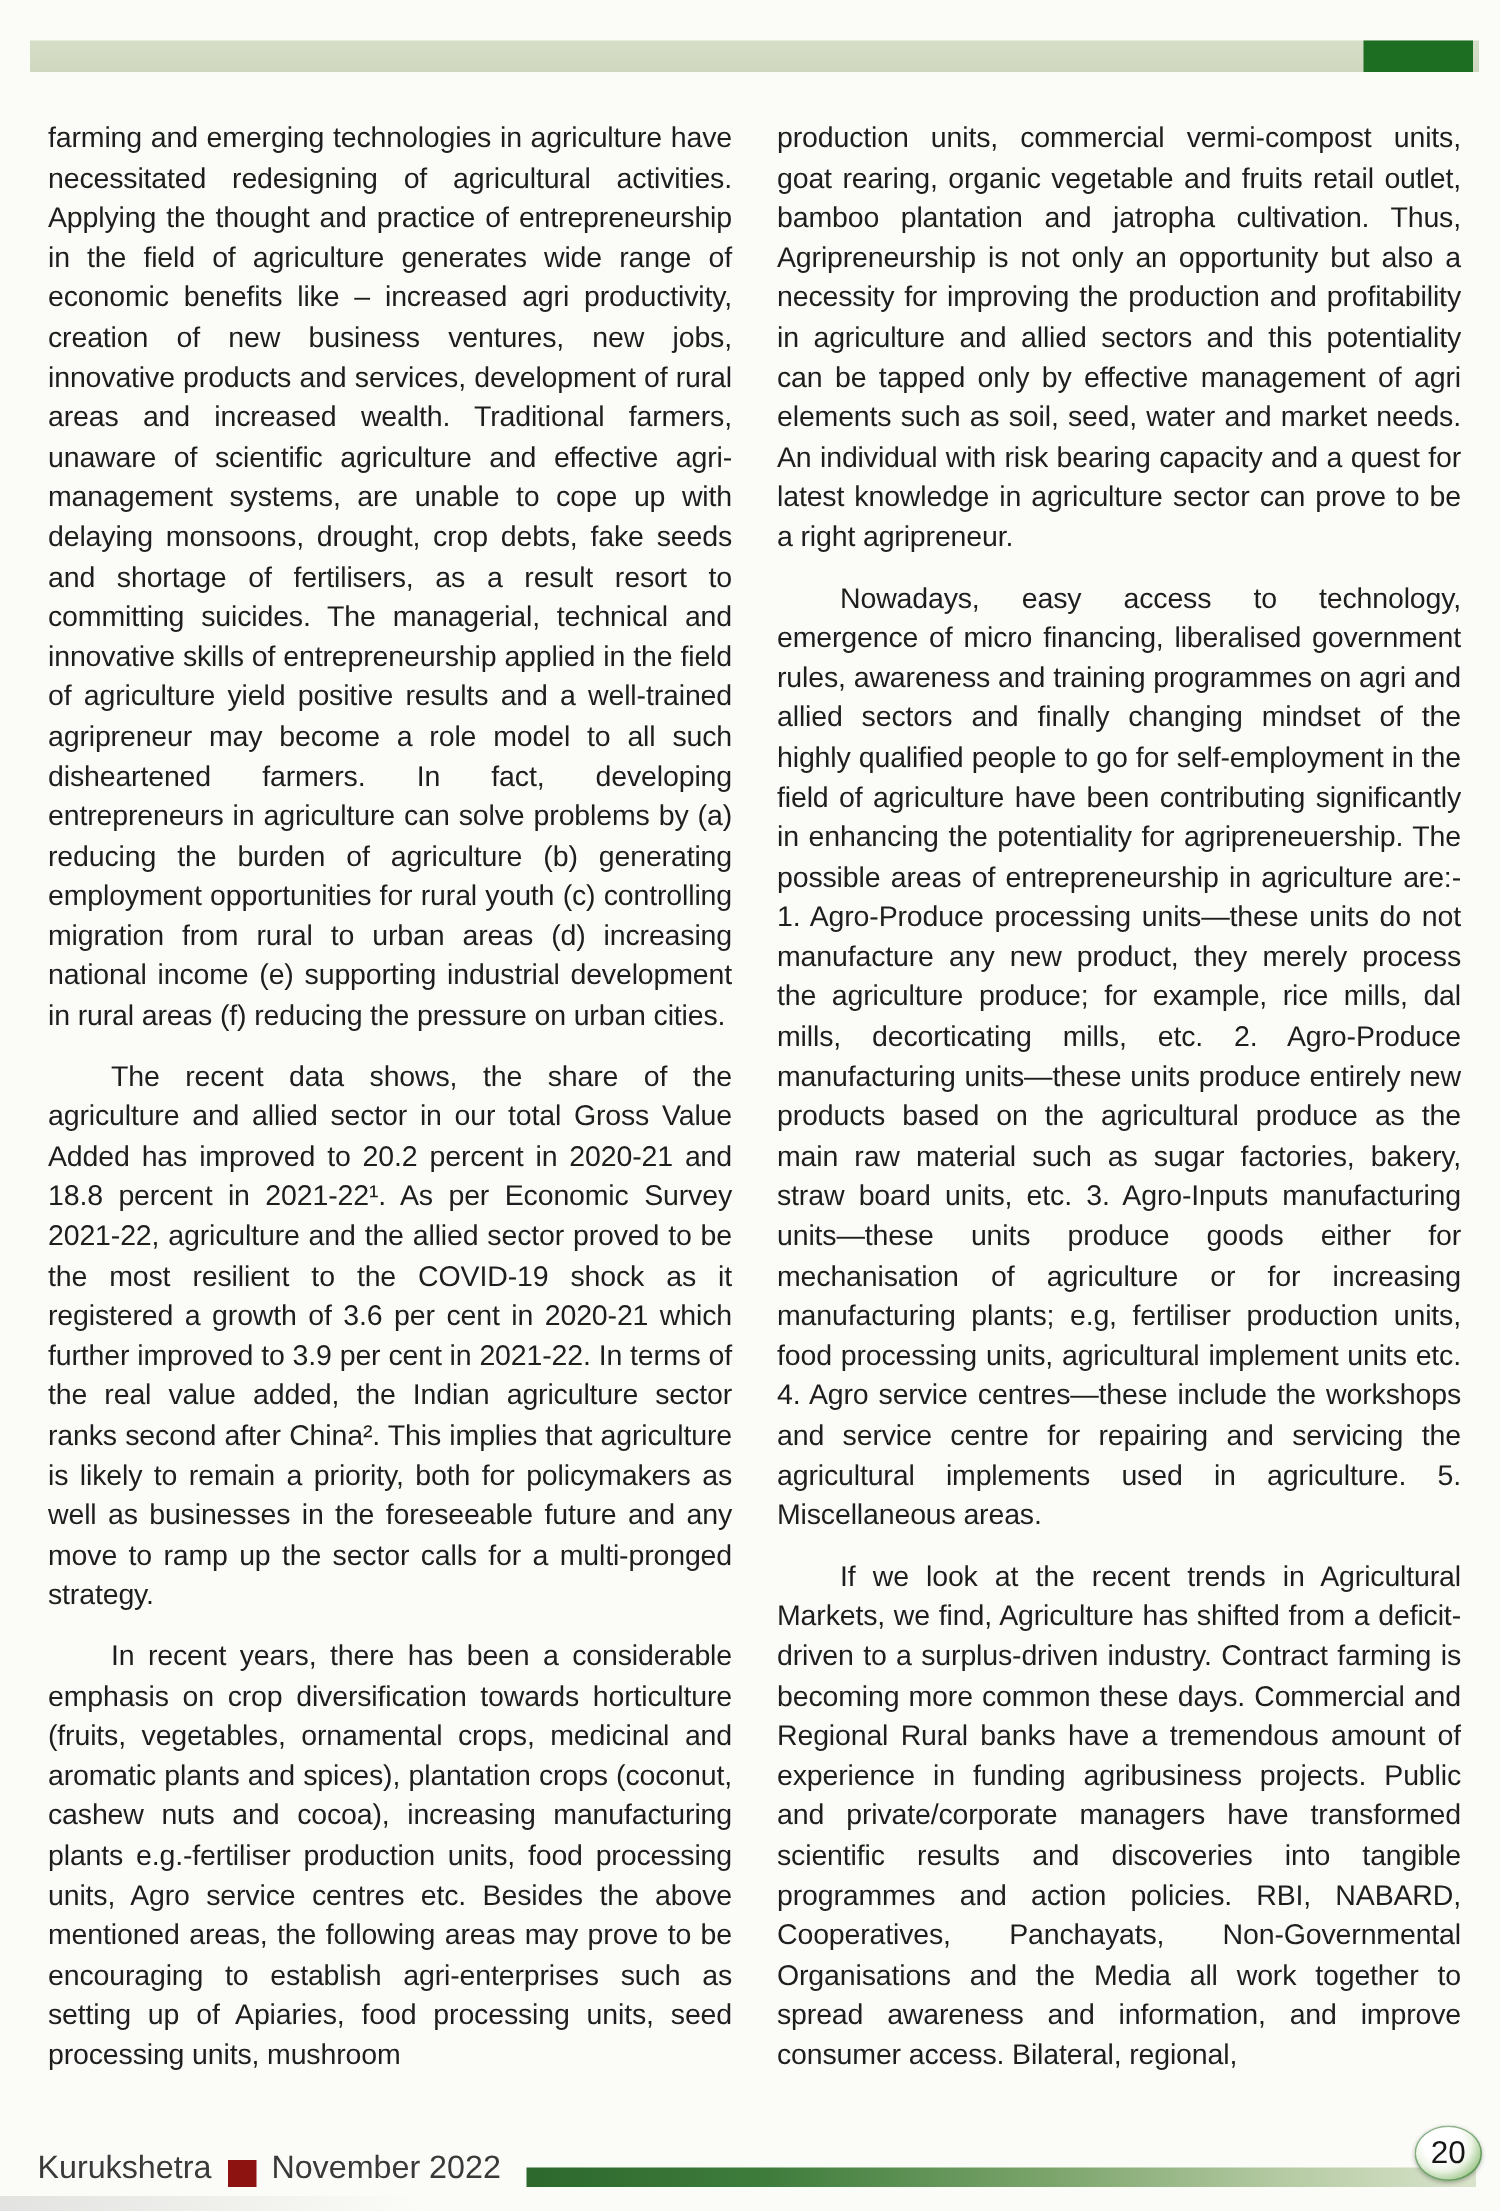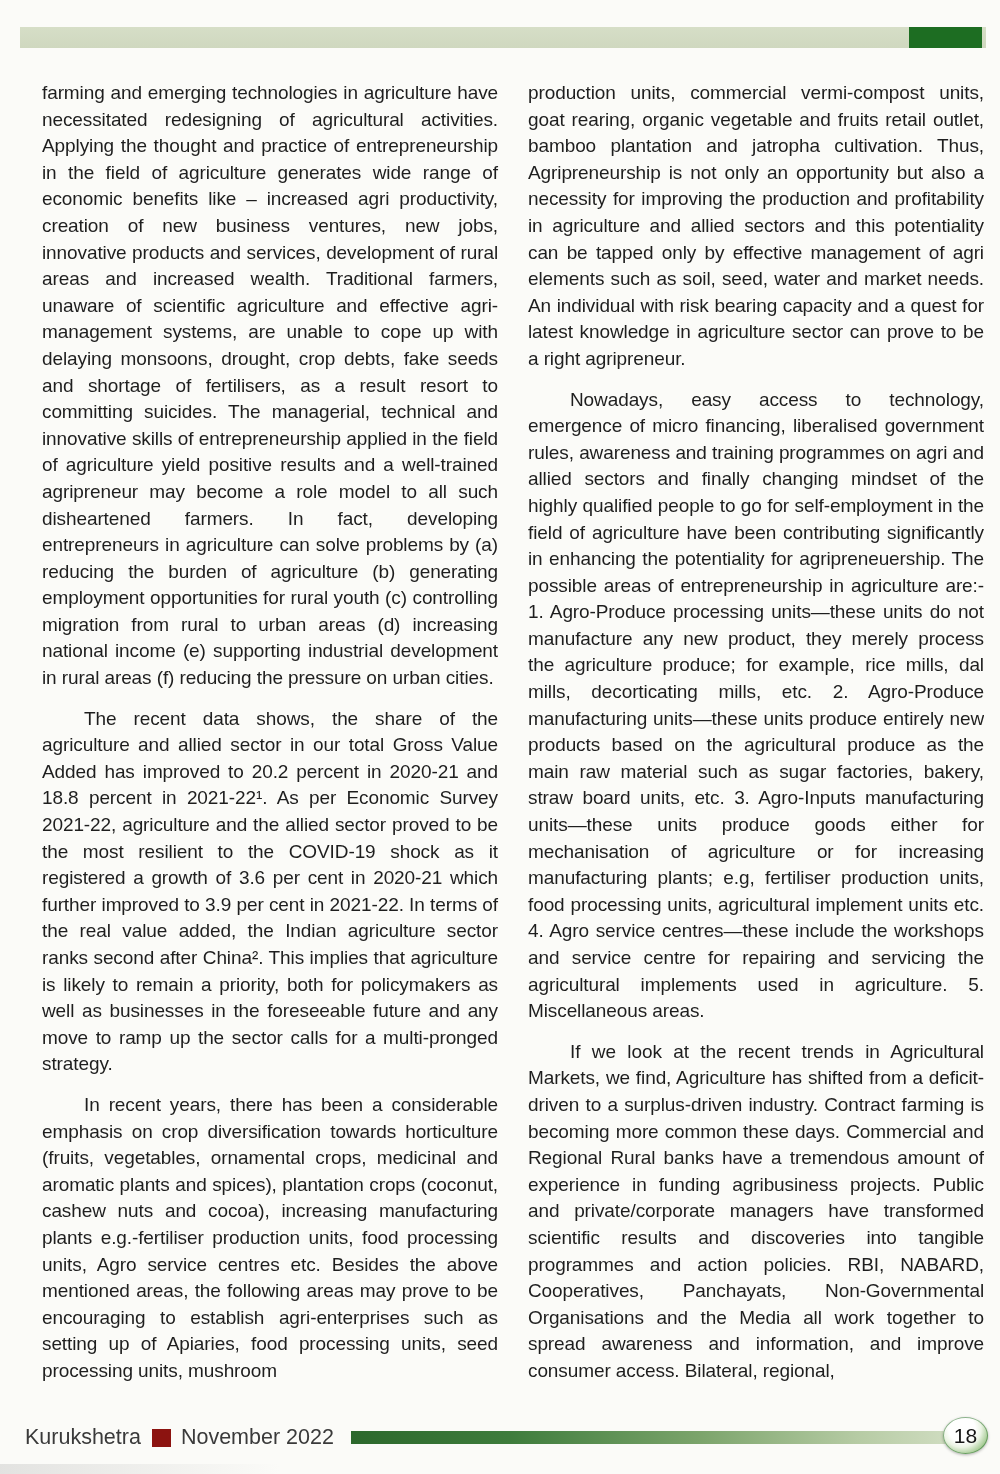--- a/index.html
+++ b/index.html
@@ -31,21 +31,21 @@
     position: absolute;
     right: 4px;
     top: 0;
     width: 73px;
     height: 100%;
     background: var(--top-bar-dark-green);
   }
   
   .content {
     position: absolute;
-    left: 42px;
+    left: 32px;
     top: 80px;
     width: 942px;
     height: 1335px;
     display: flex;
     gap: 30px;
     overflow: hidden;
   }
   .column {
     flex: 1;
     min-width: 0;
@@ -61,21 +61,21 @@
   .column p.indent { text-indent: 42px; }
   .column p:last-child { margin-bottom: 14px; }
   
   .footer {
     position: absolute;
     left: 0;
     top: 1416px;
     width: 1000px;
     height: 42px;
     display: flex;
-    align-items: center;
+    align-items: flex-end;
   }
   .footer-journal {
     margin-left: 25px;
     font-size: 21.5px;
     color: #3a3a3a;
     white-space: nowrap;
   }
   .footer-square {
     width: 19px;
     height: 18px;
@@ -151,19 +151,19 @@
       <p class="indent">If we look at the recent trends in Agricultural Markets, we find, Agriculture has shifted from a deficit-driven to a surplus-driven industry. Contract farming is becoming more common these days. Commercial and Regional Rural banks have a tremendous amount of experience in funding agribusiness projects. Public and private/corporate managers have transformed scientific results and discoveries into tangible programmes and action policies. RBI, NABARD, Cooperatives, Panchayats, Non-Governmental Organisations and the Media all work together to spread awareness and information, and improve consumer access. Bilateral, regional,</p>
     </div>
   </div>
 
   <div class="footer">
     <span class="footer-journal">Kurukshetra</span>
     <span class="footer-square"></span>
     <span class="footer-issue">November 2022</span>
     <div class="footer-bar"></div>
     <div class="page-badge">
-      <span>18</span>
+      <span>20</span>
     </div>
   </div>
 
   <div class="page-shadow"></div>
 
 </div>
 
 </body></html>

